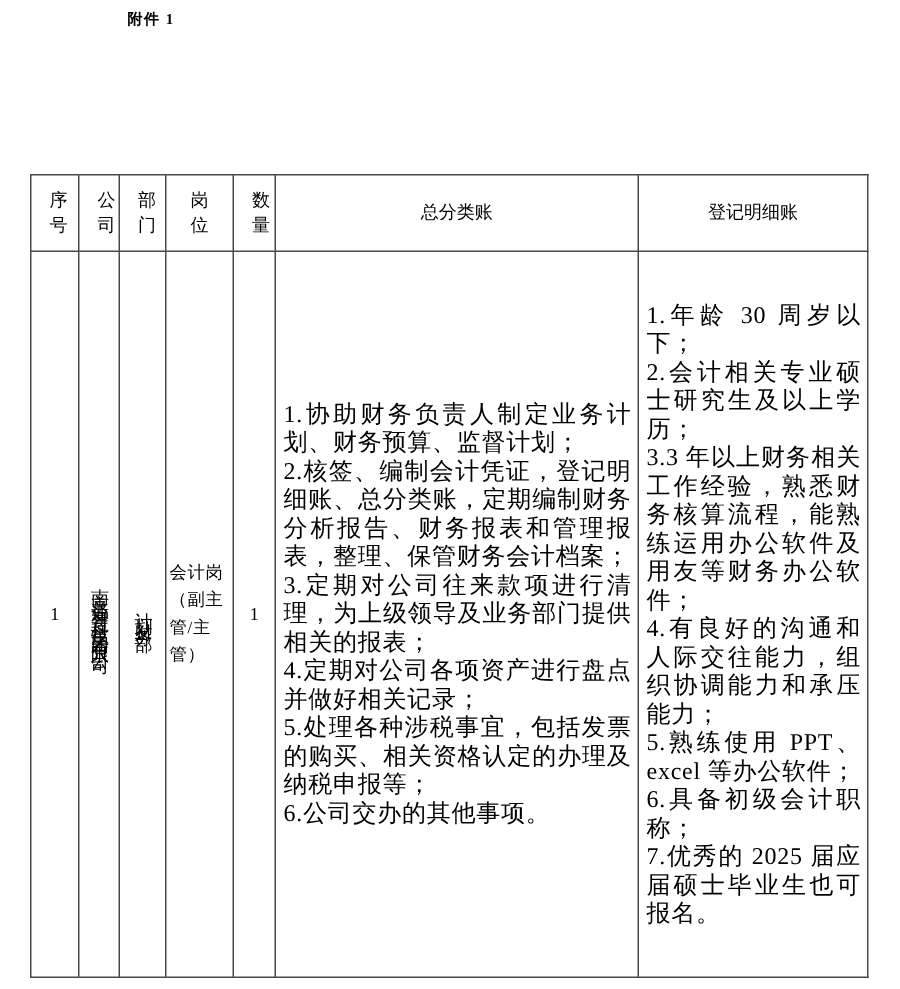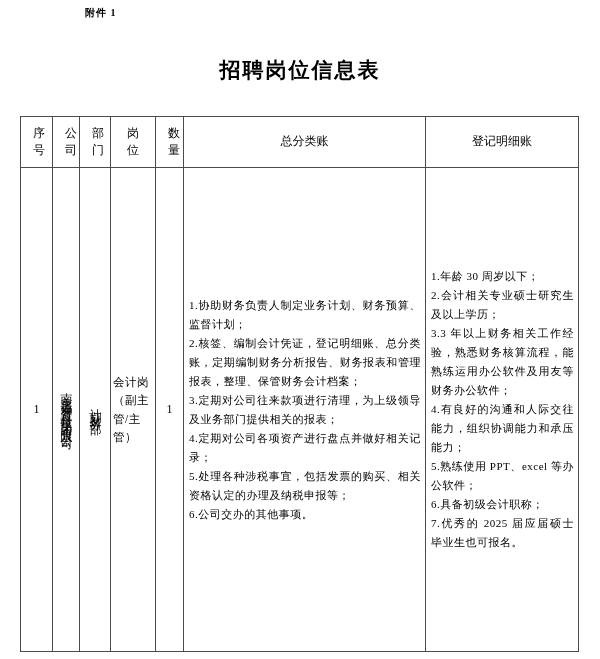--- a/index.html
+++ b/index.html
@@ -74,36 +74,35 @@
   }
   td.position-cell {
     vertical-align: middle;
     font-size: 11.5px;
     line-height: 1.6;
     padding: 0 2px;
     letter-spacing: 0.5px;
   }
   td.text-cell {
     vertical-align: middle;
-    font-size: 11px;
+    font-size: 16px;
     line-height: 19px;
     padding: 2px 4px 2px 5px;
     text-align: justify;
     white-space: pre-line;
     letter-spacing: 0.5px;
   }
 </style>
 </head>
 <body>
 
 <div class="page">
 
   <div class="attachment">附件 1</div>
 
-  <div class="doc-title">招聘岗位信息表</div>
 
   <table class="recruit">
     <colgroup>
       <col style="width:32px">
       <col style="width:27px">
       <col style="width:31px">
       <col style="width:45px">
       <col style="width:28px">
       <col style="width:242px">
       <col style="width:153px">

